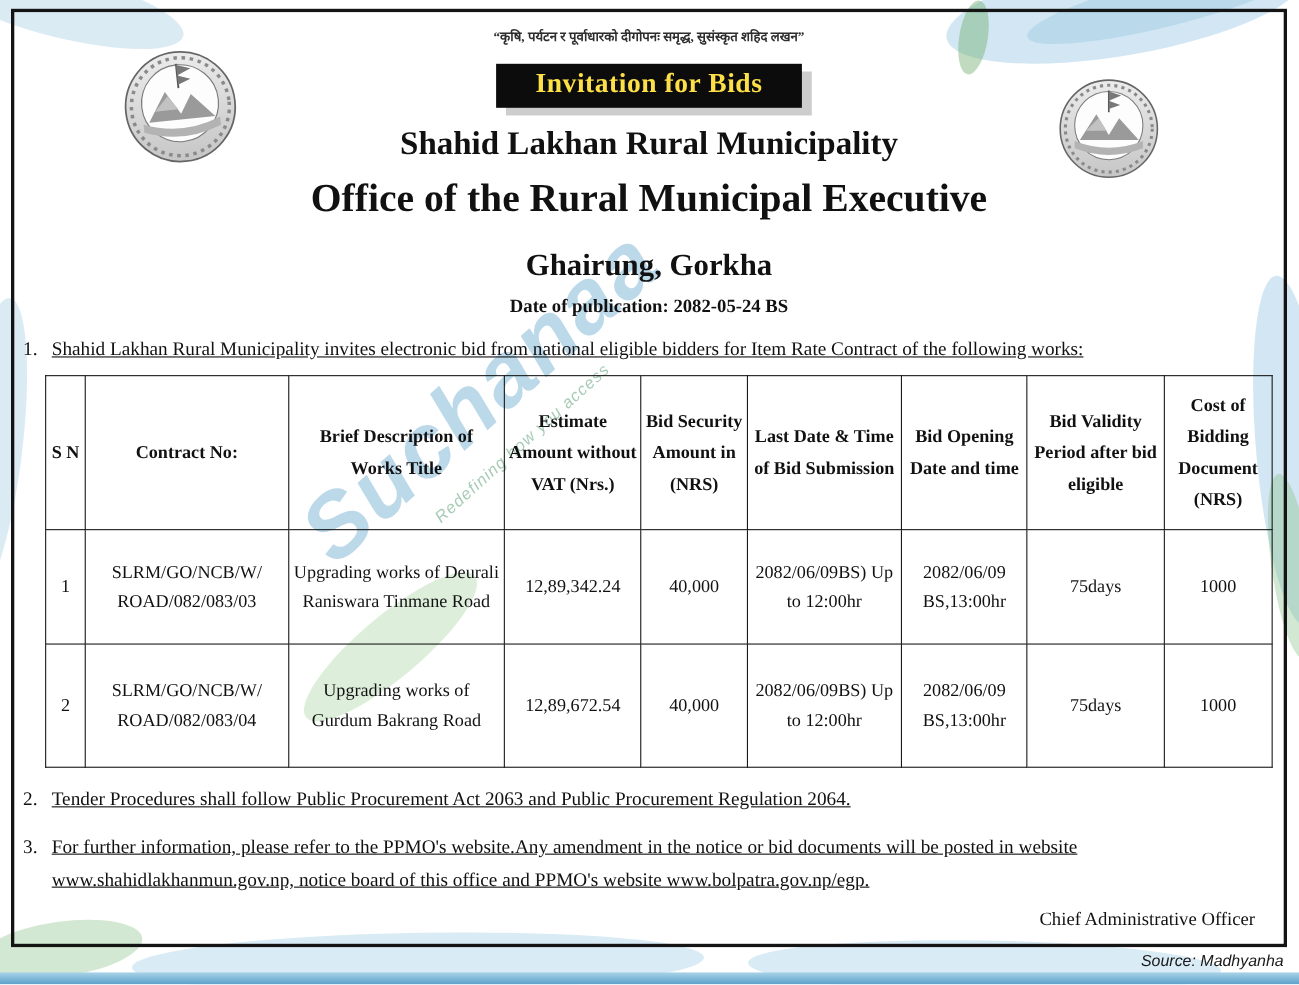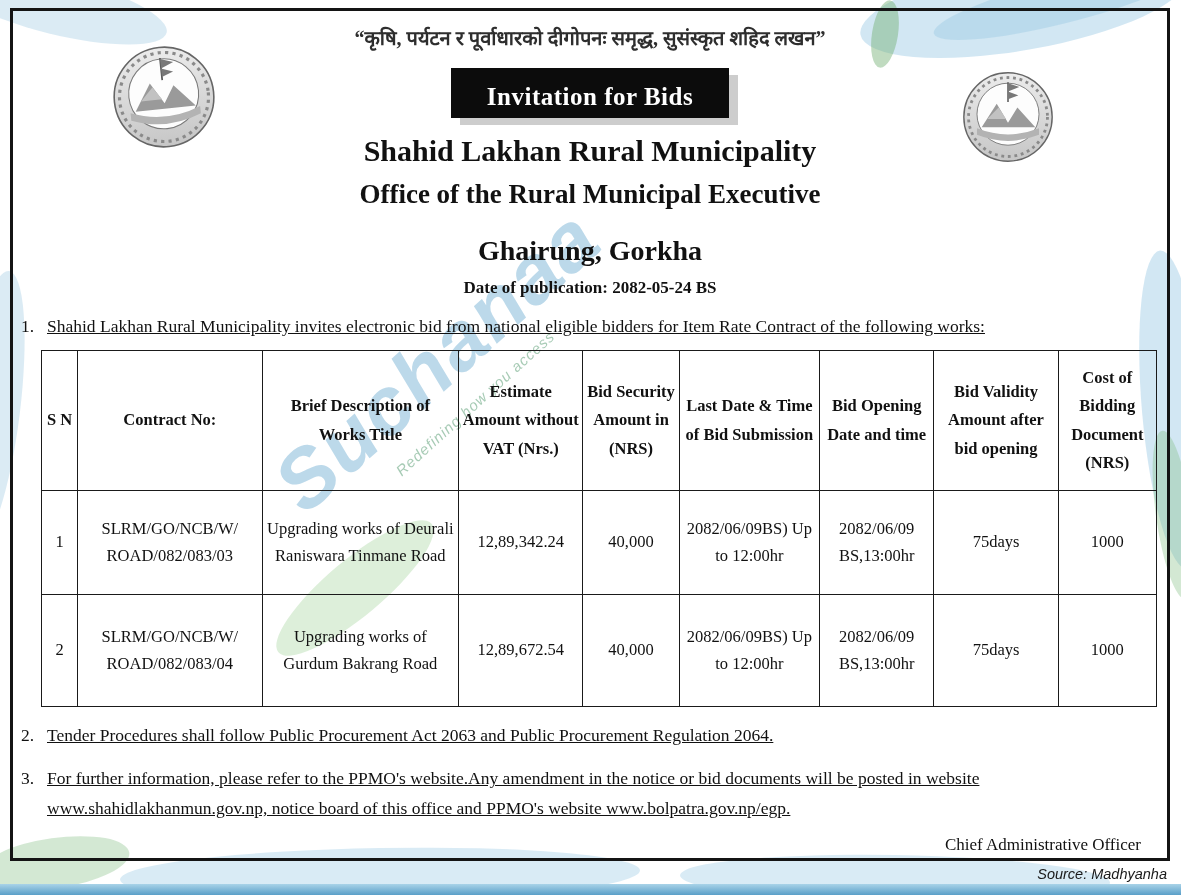--- a/index.html
+++ b/index.html
@@ -40,28 +40,28 @@
     font-size:82px; color:rgba(95,165,205,.42); letter-spacing:2px;
   }
   .wm-tag {
     font-family:"Liberation Sans", sans-serif; font-style:italic;
     font-size:15px; color:rgba(95,160,120,.55); margin-top:2px; letter-spacing:1px;
   }
   .content { position:relative; z-index:2; height:100%; }
   .logo { position:absolute; }
   .logo-left { left:98px; top:20px; transform:rotate(-6deg); }
   .logo-right { left:948px; top:46px; }
-  .motto { margin-top:13px; text-align:center; font-size:20px; font-weight:bold; color:#2e2e2e; }
+  .motto { margin-top:13px; text-align:center; font-size:12px; font-weight:bold; color:#2e2e2e; }
   .banner-row { text-align:center; margin-top:17px; }
   .banner {
-    display:inline-block; background:#0c0c0c; color:#ffffff; font-size:25px; font-weight:bold;
-    padding:15px 36px 7px; letter-spacing:.5px; box-shadow:9px 7px 0 rgba(145,145,145,.45);
+    display:inline-block; background:#0c0c0c; color:#fde047; font-size:25px; font-weight:bold;
+    padding:5px 36px 7px; letter-spacing:.5px; box-shadow:9px 7px 0 rgba(145,145,145,.45);
   }
   .org    { margin-top:16px; font-size:30px; font-weight:bold; text-align:center; }
-  .office { margin-top:11px; font-size:27px; font-weight:bold; text-align:center; }
+  .office { margin-top:11px; font-size:36px; font-weight:bold; text-align:center; }
   .addr   { margin-top:25px; font-size:28px; font-weight:bold; text-align:center; }
   .prov   { margin-top:12px; font-size:21px; font-weight:bold; text-align:center; }
   .pubdate{ margin-top:11px; font-size:17px; font-weight:bold; text-align:center; }
   .para { display:flex; margin-top:13px; padding:0 8px 0 8px; font-size:17.5px; line-height:1.72; }
   .para .num { width:26px; flex:none; }
   .para .ptext { flex:1;text-decoration:underline; }
   table.bids {
     border-collapse:collapse; table-layout:fixed; width:1116px;
     margin:9px 0 0 28px; font-size:16.5px; background:transparent;
   }
@@ -172,21 +172,21 @@
         </colgroup>
         <thead>
           <tr>
             <th>S N</th>
             <th>Contract No:</th>
             <th>Brief Description of Works Title</th>
             <th>Estimate Amount without VAT (Nrs.)</th>
             <th>Bid Security Amount in (NRS)</th>
             <th>Last Date &amp; Time of Bid Submission</th>
             <th>Bid Opening Date and time</th>
-            <th>Bid Validity Amount after bid opening</th>
+            <th>Bid Validity Period after bid eligible</th>
             <th>Cost of Bidding Document (NRS)</th>
           </tr>
         </thead>
         <tbody>
           <tr>
             <td>1</td>
             <td>SLRM/GO/NCB/W/ ROAD/082/083/03</td>
             <td>Upgrading works of Deurali Raniswara Tinmane Road</td>
             <td>12,89,342.24</td>
             <td>40,000</td>

